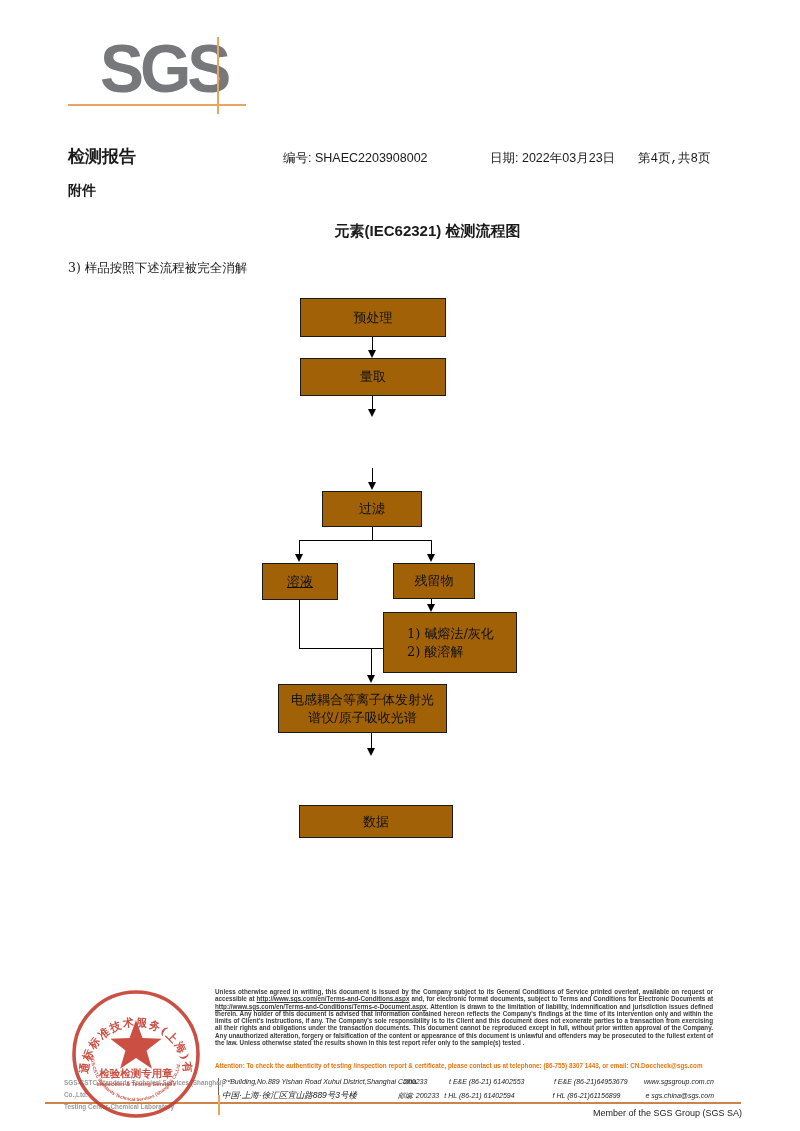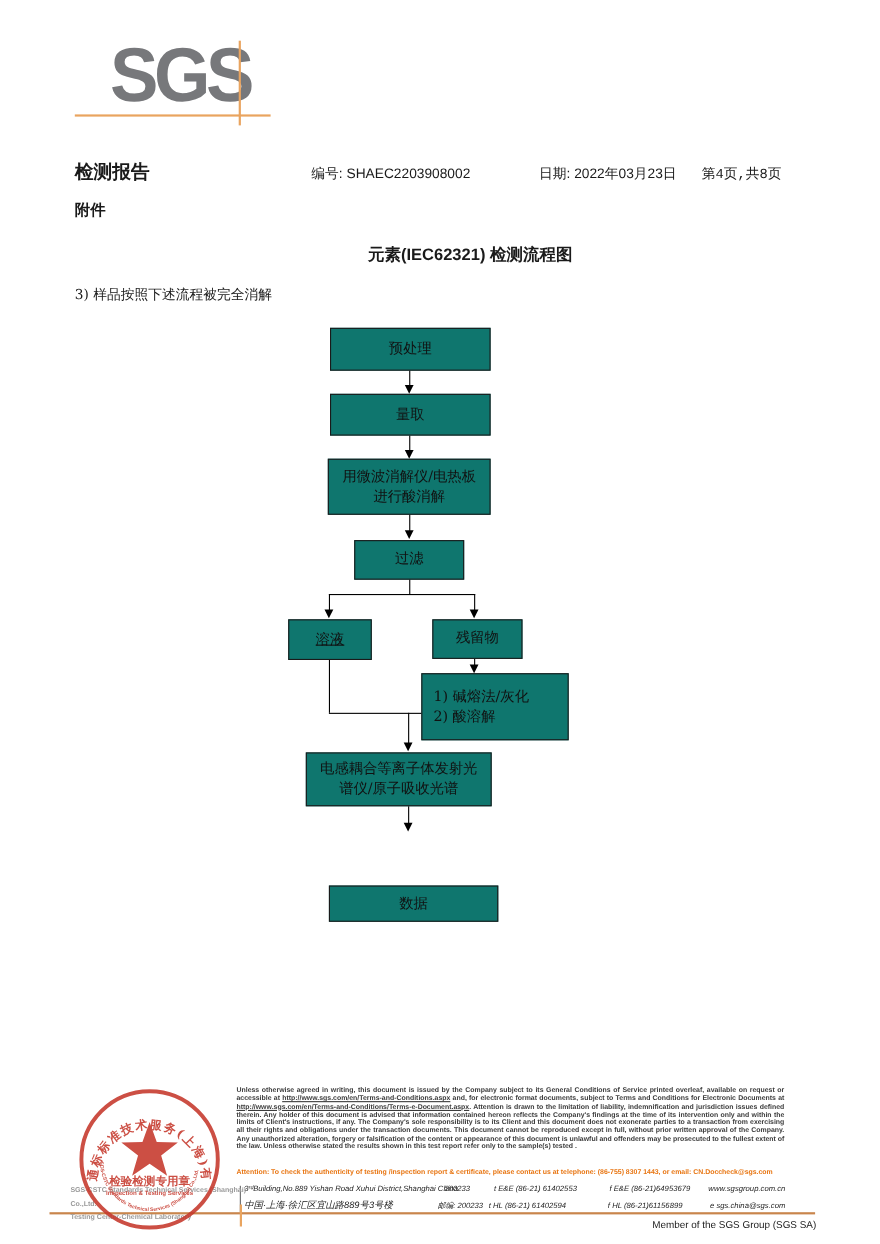--- a/index.html
+++ b/index.html
@@ -20,26 +20,26 @@
   .report-title{position:absolute; left:68px; top:145px; font-size:17px; font-weight:bold;}
   .meta{position:absolute; top:150px; font-size:12.5px; white-space:nowrap;}
   .attachment{position:absolute; left:68px; top:182px; font-size:14px; font-weight:bold;}
   .doc-title{position:absolute; left:55px; top:222px; width:745px; text-align:center;
     font-size:15px; font-weight:bold;}
   .note{position:absolute; left:68px; top:260px; font-size:12.5px;
     font-family:"DejaVu Serif", serif;}
   
   .flow{position:absolute; inset:0;}
   .fbox{
-    position:absolute; border:1.4px solid #1a1a1a; background:#0f766e;
+    position:absolute; border:1.4px solid #1a1a1a; background:#a16207;
     display:flex; flex-direction:column; align-items:center; justify-content:center;
     font-family:"DejaVu Serif", serif; font-size:13px; line-height:1.35; color:#111;
     box-sizing:border-box;
   }
-  .fbox.left-align{align-items:flex-start; padding-left:10px;}
+  .fbox.left-align{align-items:flex-start; padding-left:23px;}
   .vline{position:absolute; width:1.4px; background:#000;}
   .hline{position:absolute; height:1.4px; background:#000;}
   .ahead{position:absolute; width:0; height:0;
     border-left:4.5px solid transparent; border-right:4.5px solid transparent;
     border-top:8px solid #000;}
   
   .fineprint{
     position:absolute; left:215px; top:988px; width:498px;
     font-size:6.3px; line-height:1.16; text-align:justify;
     font-weight:bold; color:#3c3c3c;
@@ -90,24 +90,20 @@
   <div class="meta" style="left:638px;font-family:Liberation Mono, monospace;">第4页,共8页</div>
   <div class="attachment">附件</div>
 
   <div class="doc-title">元素(IEC62321) 检测流程图</div>
   <div class="note">3) 样品按照下述流程被完全消解</div>
 
   <div class="flow">
 
     <div class="fbox" style="left:300px;top:298px;width:146px;height:39px;">预处理</div>
     <div class="fbox" style="left:300px;top:358px;width:146px;height:38px;font-family:Liberation Serif, serif;">量取</div>
-    <div class="fbox" style="left:298px;top:417px;width:148px;height:51px;">
-      <span>用微波消解仪/电热板</span>
-      <span>进行酸消解</span>
-    </div>
     <div class="fbox" style="left:322px;top:491px;width:100px;height:36px;">过滤</div>
     <div class="fbox" style="left:262px;top:563px;width:76px;height:37px;text-decoration:underline;">溶液</div>
     <div class="fbox" style="left:393px;top:563px;width:82px;height:36px;">残留物</div>
     <div class="fbox left-align" style="left:383px;top:612px;width:134px;height:61px;">
       <span>1) 碱熔法/灰化</span>
       <span>2) 酸溶解</span>
     </div>
     <div class="fbox" style="left:278px;top:684px;width:169px;height:49px;">
       <span>电感耦合等离子体发射光</span>
       <span>谱仪/原子吸收光谱</span>

